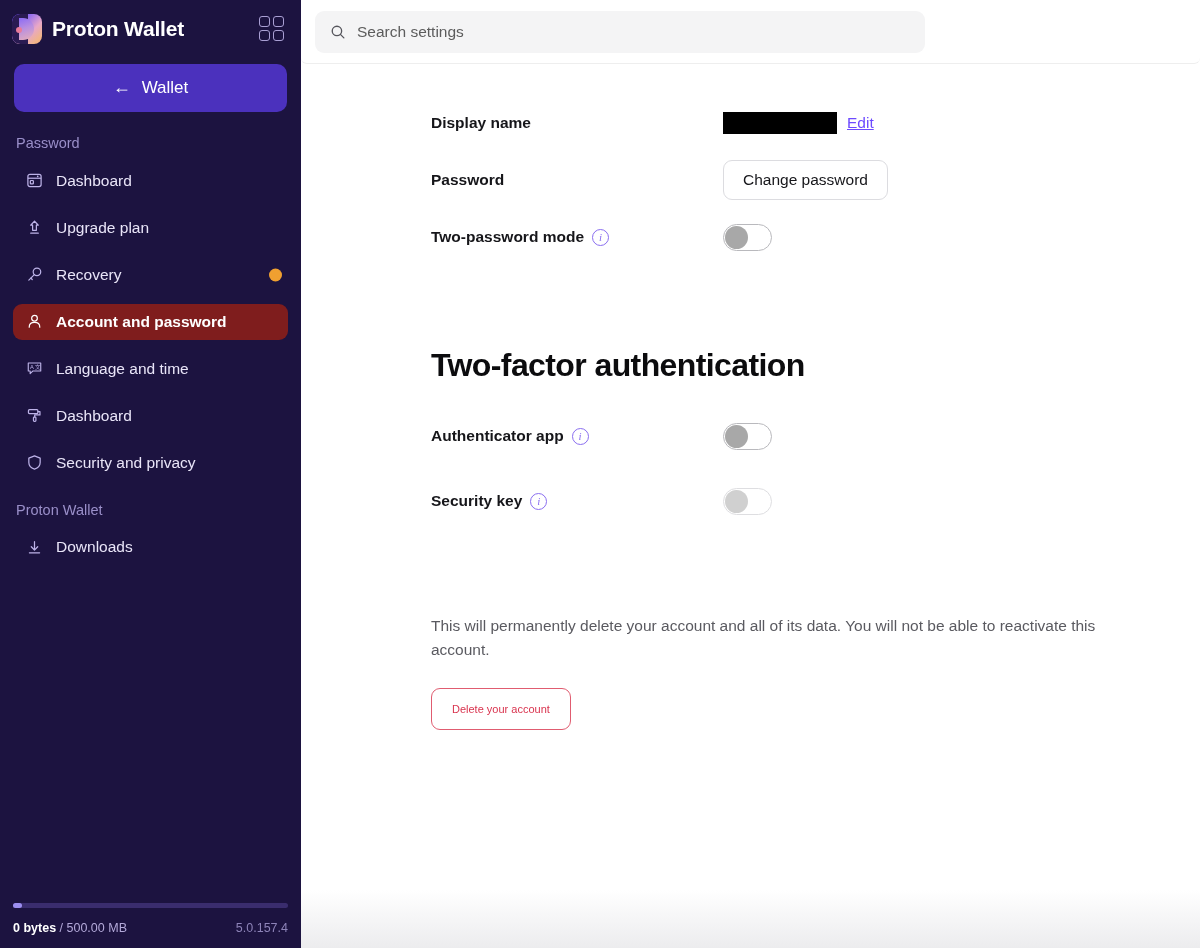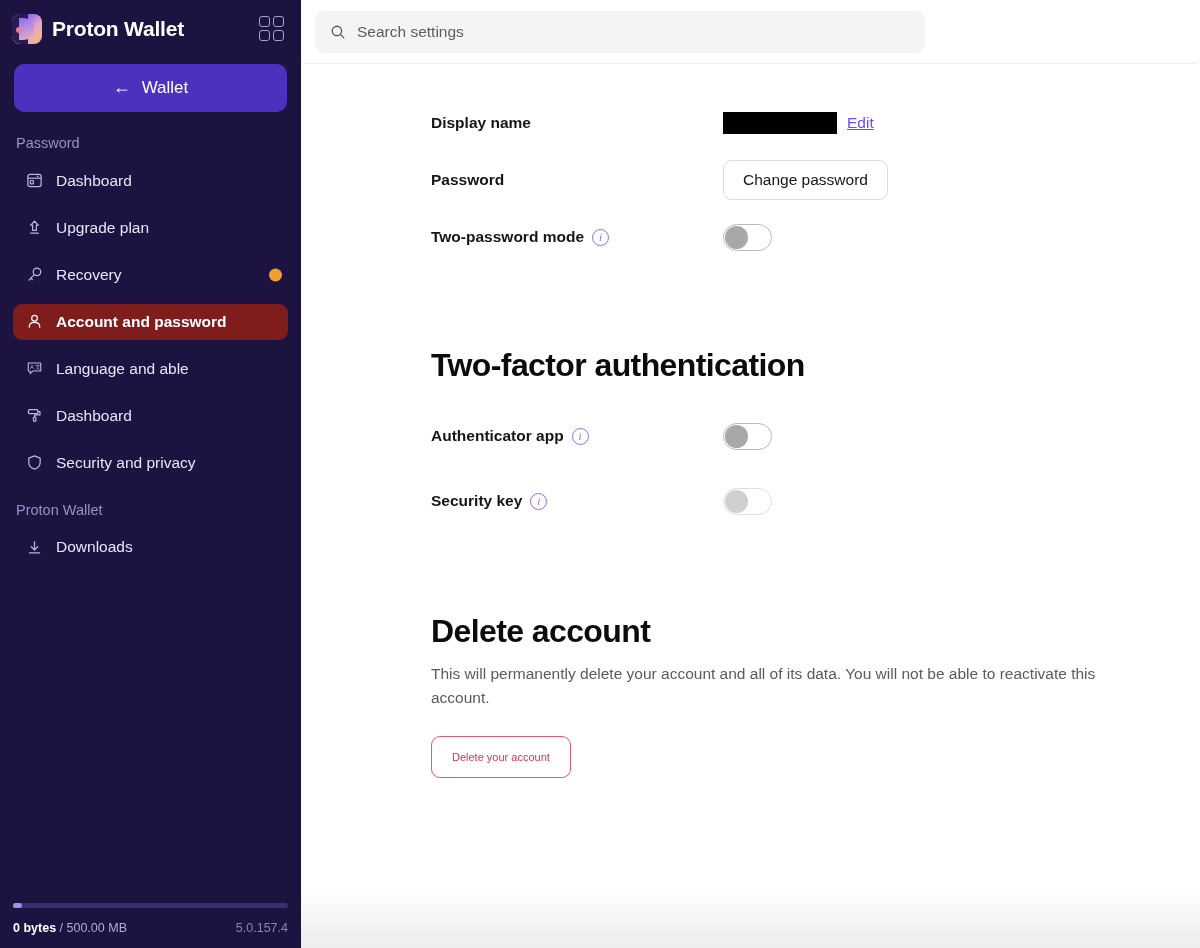--- a/index.html
+++ b/index.html
@@ -481,21 +481,21 @@
       </div>
 
       <div class="nav-item">
         <span class="ico">
           <svg width="17" height="17" viewBox="0 0 18 18" fill="none" stroke="#bdb3e8" stroke-width="1.2" stroke-linejoin="round">
             <path d="M2.4 3.2 h13.2 v8.4 h-8.2 l-3 2.9 v-2.9 h-2 z"></path>
             <text x="4.3" y="9.6" font-size="6" fill="#bdb3e8" stroke="none" font-family="Liberation Sans, sans-serif">A</text>
             <text x="9.4" y="9.6" font-size="6" fill="#bdb3e8" stroke="none" font-family="Liberation Sans, sans-serif">文</text>
           </svg>
         </span>
-        <span class="nav-label">Language and able</span>
+        <span class="nav-label">Language and time</span>
       </div>
 
       <div class="nav-item">
         <span class="ico">
           <svg width="17" height="17" viewBox="0 0 18 18" fill="none" stroke="#bdb3e8" stroke-width="1.3" stroke-linecap="round" stroke-linejoin="round">
             <rect x="2.6" y="2.8" width="10" height="4.2" rx="1.1"></rect>
             <path d="M12.6 4.9 h2.2 v3.5 h-5.6 v1.9"></path>
             <rect x="7.9" y="10.6" width="2.6" height="4.6" rx="0.9"></rect>
           </svg>
         </span>
@@ -604,21 +604,20 @@
                 <span class="info-icon">i</span>
               </div>
               <div class="toggle disabled">
                 <span class="knob"></span>
               </div>
             </div>
           </div>
         </div>
 
         <div class="section delete-section">
-          <h2 class="section-title">Delete account</h2>
           <p class="section-desc">This will permanently delete your account and all of its data. You will not be able to reactivate this account.</p>
           <button class="btn-danger">Delete your account</button>
         </div>
 
       </div>
 
       <div class="bottom-fade"></div>
     </div>
 
   </section>

